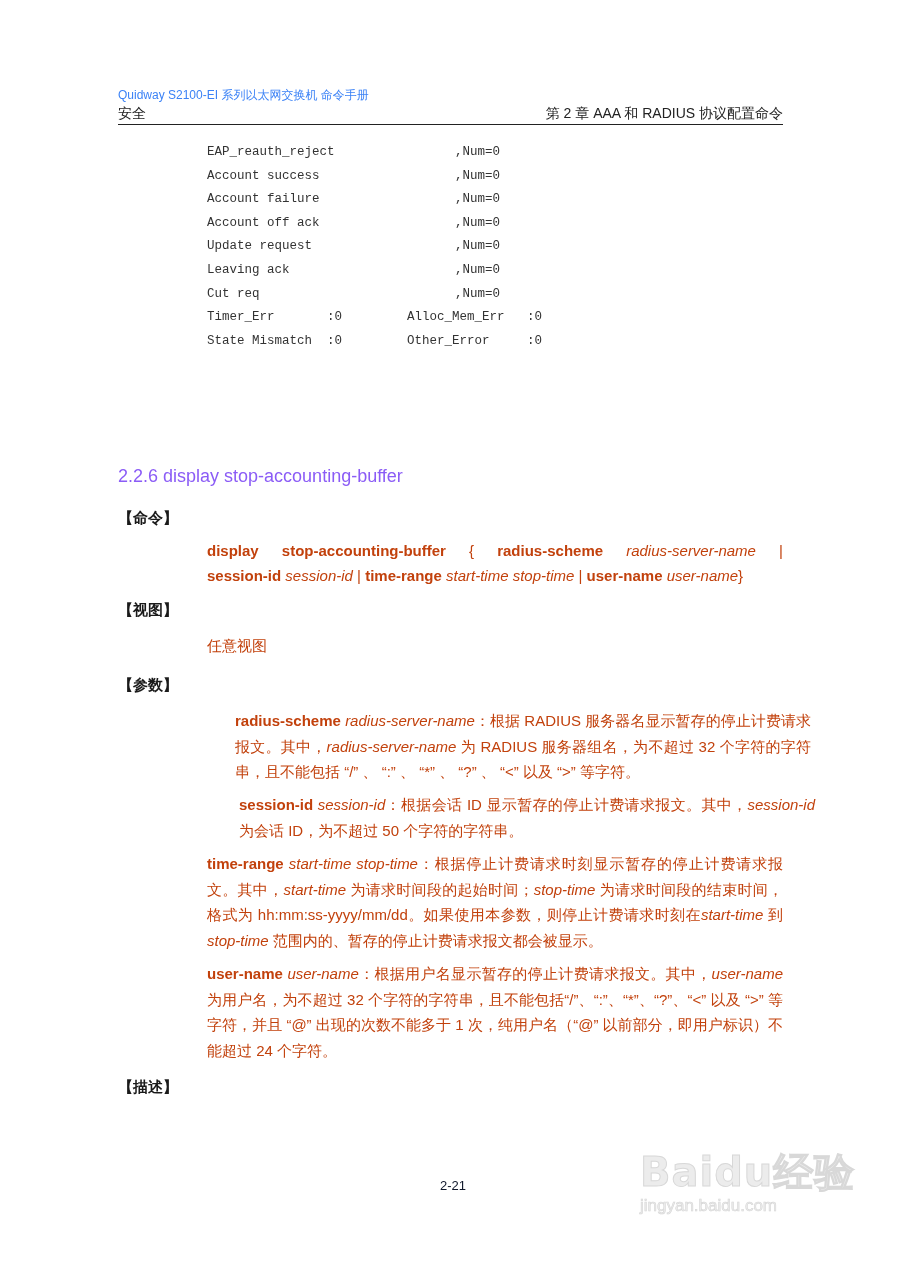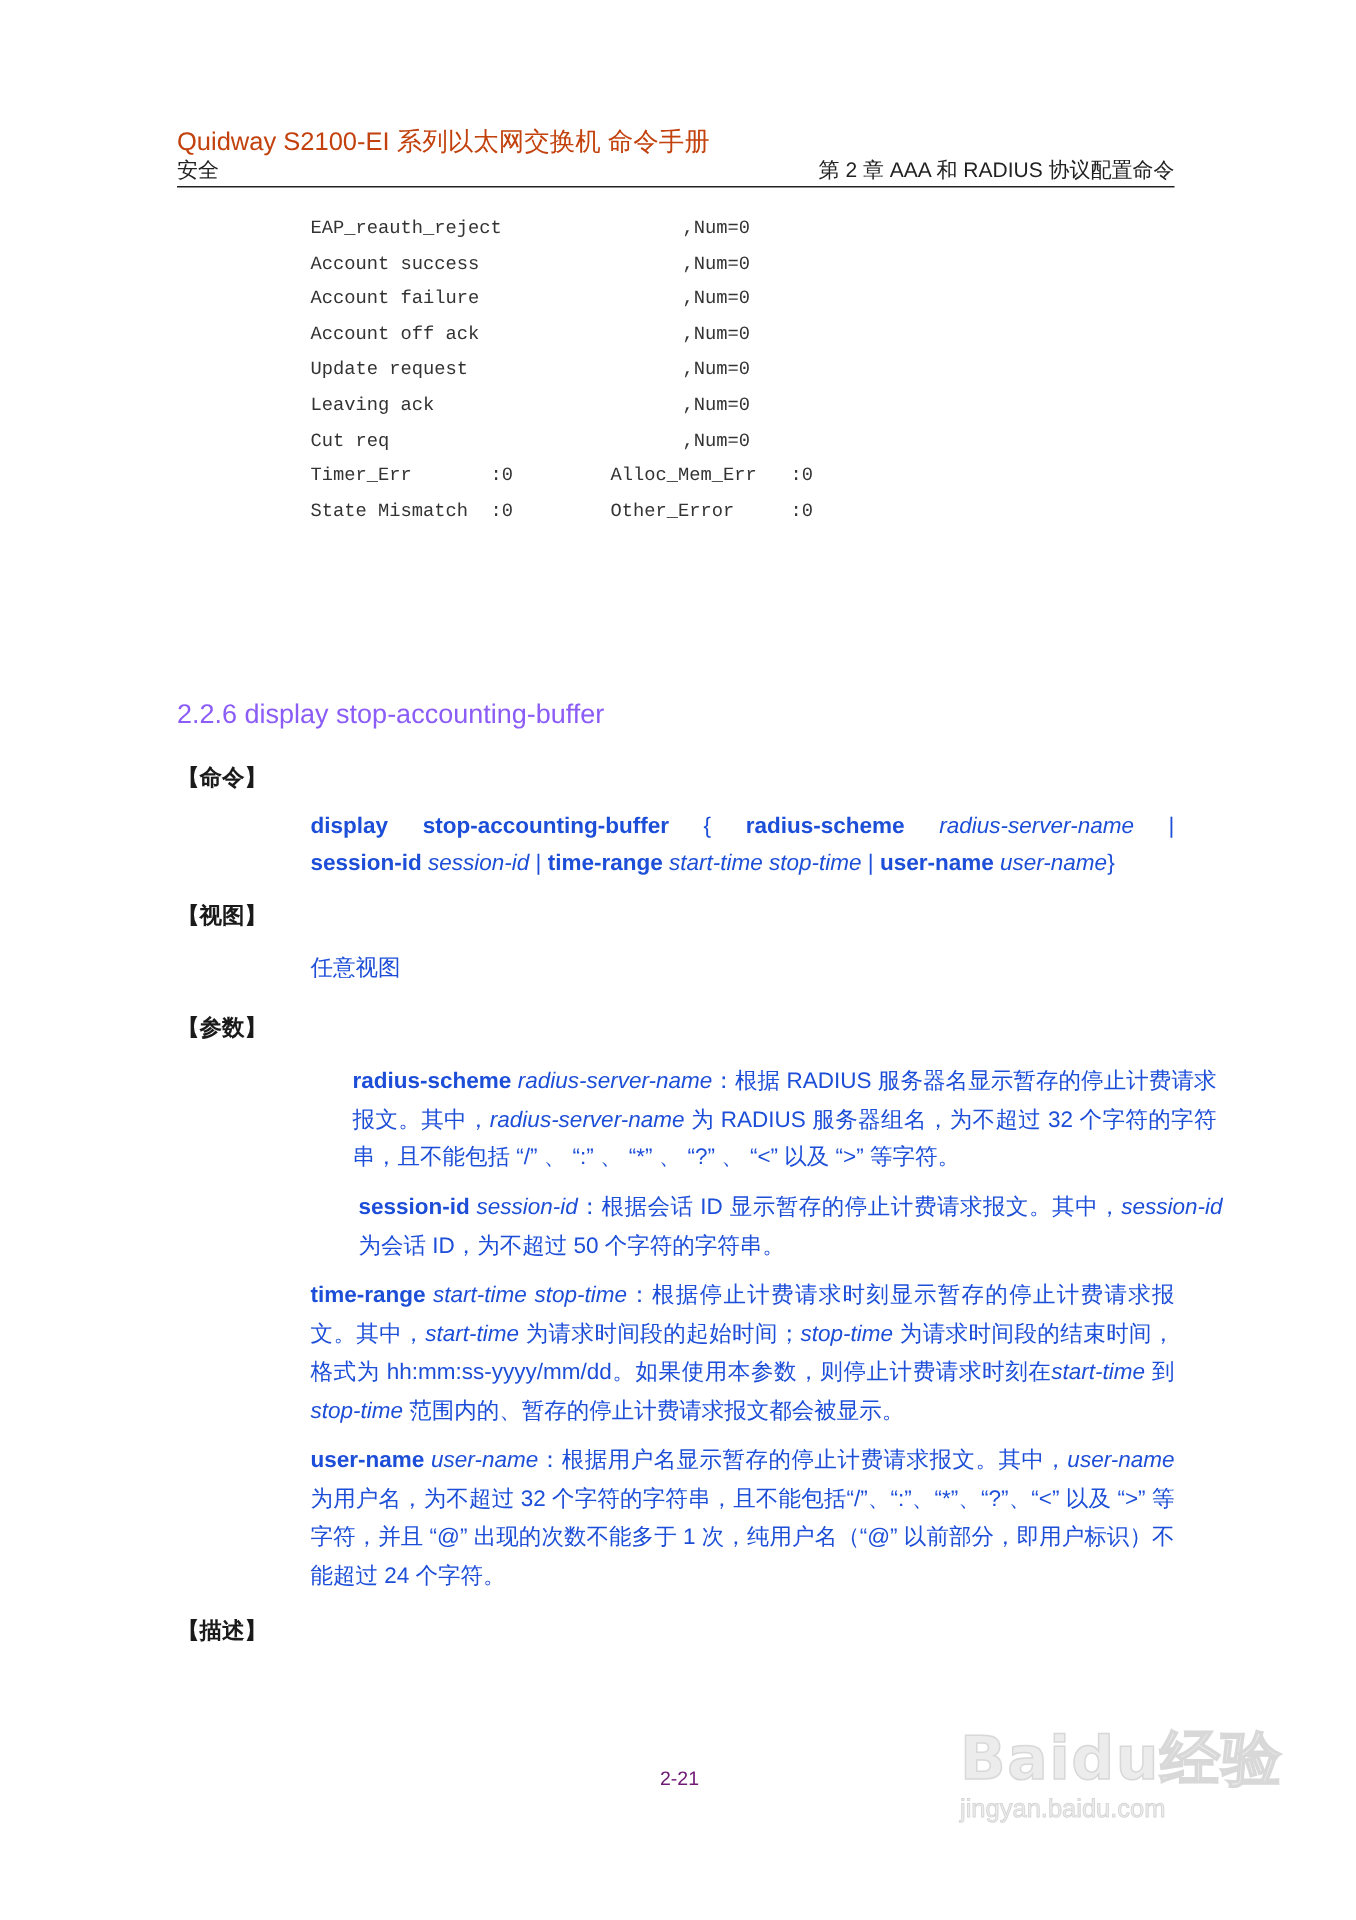--- a/index.html
+++ b/index.html
@@ -2,35 +2,35 @@
 <html><head>
   <meta charset="utf-8">
   <style>
     html, body { margin: 0; padding: 0; }
     body {
       width: 904px; height: 1280px; background: #ffffff; position: relative;
       overflow: hidden; color: #1a1a1a;
       font-family: "Liberation Sans", "DejaVu Sans", sans-serif;
     }
     .header { position: absolute; left: 118px; top: 86px; width: 665px; }
-    .header .l1 { font-size: 17px; line-height: 18px; color: #c2410c; }
+    .header .l1 { font-size: 12px; line-height: 18px; color: #3b82f6; }
     .header .row2 { display: flex; justify-content: space-between; font-size: 14px; line-height: 18px; color: #222; }
     .header .rule { height: 0; border-top: 1.5px solid #222; margin-top: 2px; }
 
     .code { position: absolute; left: 207px; top: 141px; font-family: "Liberation Mono", "DejaVu Sans Mono", monospace; font-size: 12.5px; color: #333; }
     .code .line { height: 23.6px; line-height: 23.6px; white-space: pre; position: relative; }
     .code .c2 { position: absolute; left: 248px; }
     .code .c3 { position: absolute; left: 200px; }
 
     .h3 { position: absolute; left: 118px; top: 466px; font-size: 18px; color: #8b5cf6; }
     .sec { position: absolute; left: 118px; font-size: 15px; font-weight: bold; color: #1a1a1a; }
-    .body { position: absolute; left: 207px; width: 576px; font-size: 15px; line-height: 24px; color: #1d4ed8; text-align: justify; }
+    .body { position: absolute; left: 207px; width: 576px; font-size: 15px; line-height: 24px; color: #c2410c; text-align: justify; }
     .body b { font-weight: bold; }
     .body i { font-style: italic; }
-    .pagenum { position: absolute; left: 440px; top: 1178px; font-size: 13px; color: #701a75; text-align: right; }
+    .pagenum { position: absolute; left: 440px; top: 1178px; font-size: 13px; color: #0f172a; text-align: right; }
     .watermark { position: absolute; left: 640px; top: 1145px; color: #e2e2e2; }
     .wm-logo { font-family: "DejaVu Sans", sans-serif; font-weight: bold; font-size: 40px; letter-spacing: 1px; color: #ececec; -webkit-text-stroke: 1px #d8d8d8; }
     .wm-url { font-size: 17px; color: #ececec; -webkit-text-stroke: 0.6px #d6d6d6; margin-top: -4px; }
   </style>
 </head>
 <body>
 
 <div class="header">
   <div class="l1">Quidway S2100-EI 系列以太网交换机  命令手册</div>
   <div class="row2">

